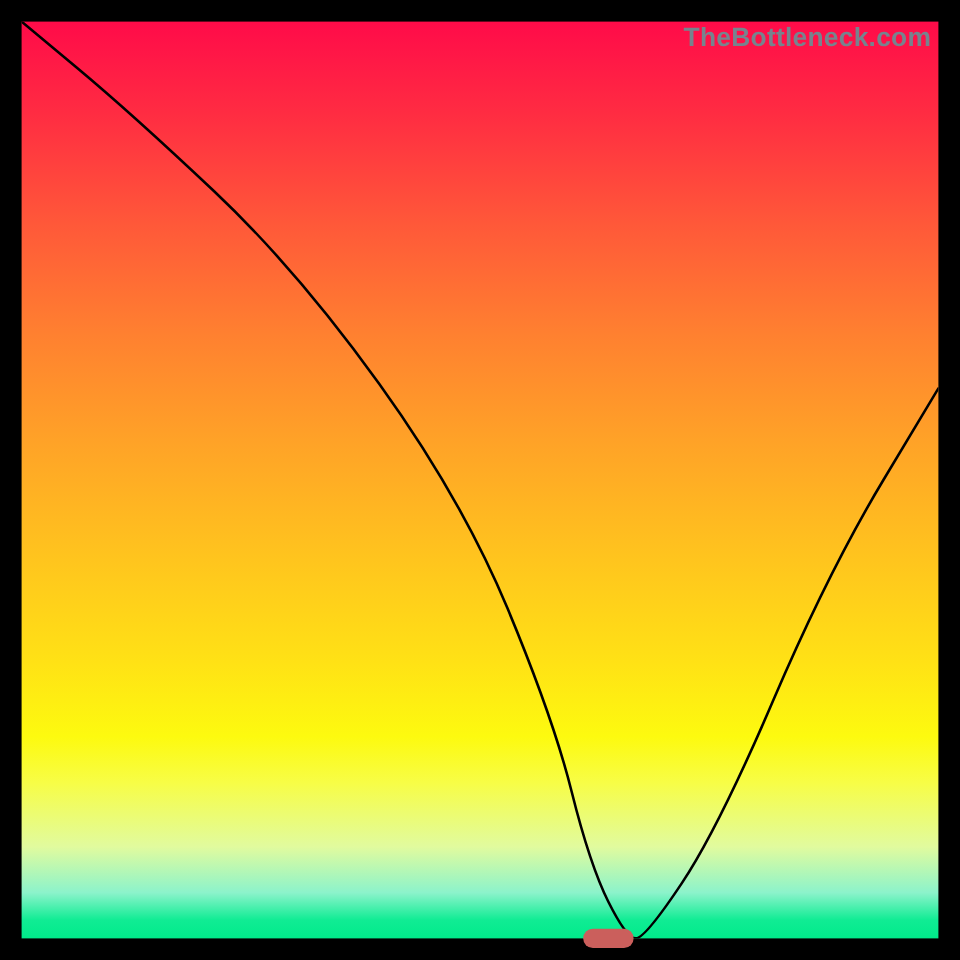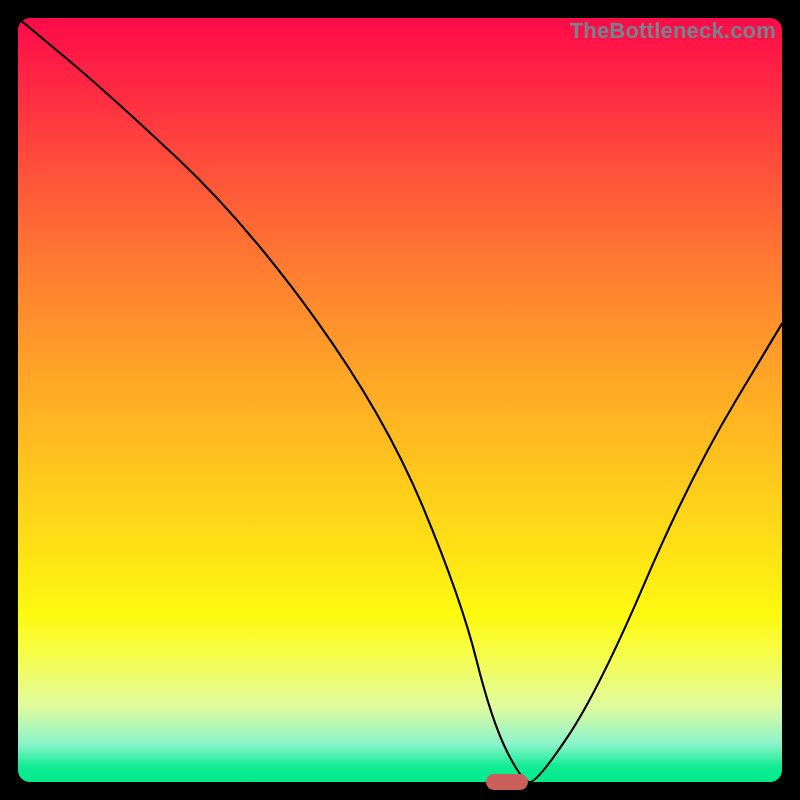--- a/index.html
+++ b/index.html
@@ -30,21 +30,20 @@
       #ffa327 46%,
       #ffc31e 58%,
       #ffe215 70%,
       #fdfa0f 78%,
       #f7fd46 83%,
       #e1fb9e 90%,
       #8cf3cb 95%,
       #10ec94 98%,
       #00eb8a 100%
     );
-    border-radius: 12px;
   }
   .watermark {
     position: absolute;
     top: 0px;
     right: 6px;
     font-family: Arial, Helvetica, sans-serif;
     font-size: 22px;
     font-weight: bold;
     color: #77838e;
     letter-spacing: 0.2px;

